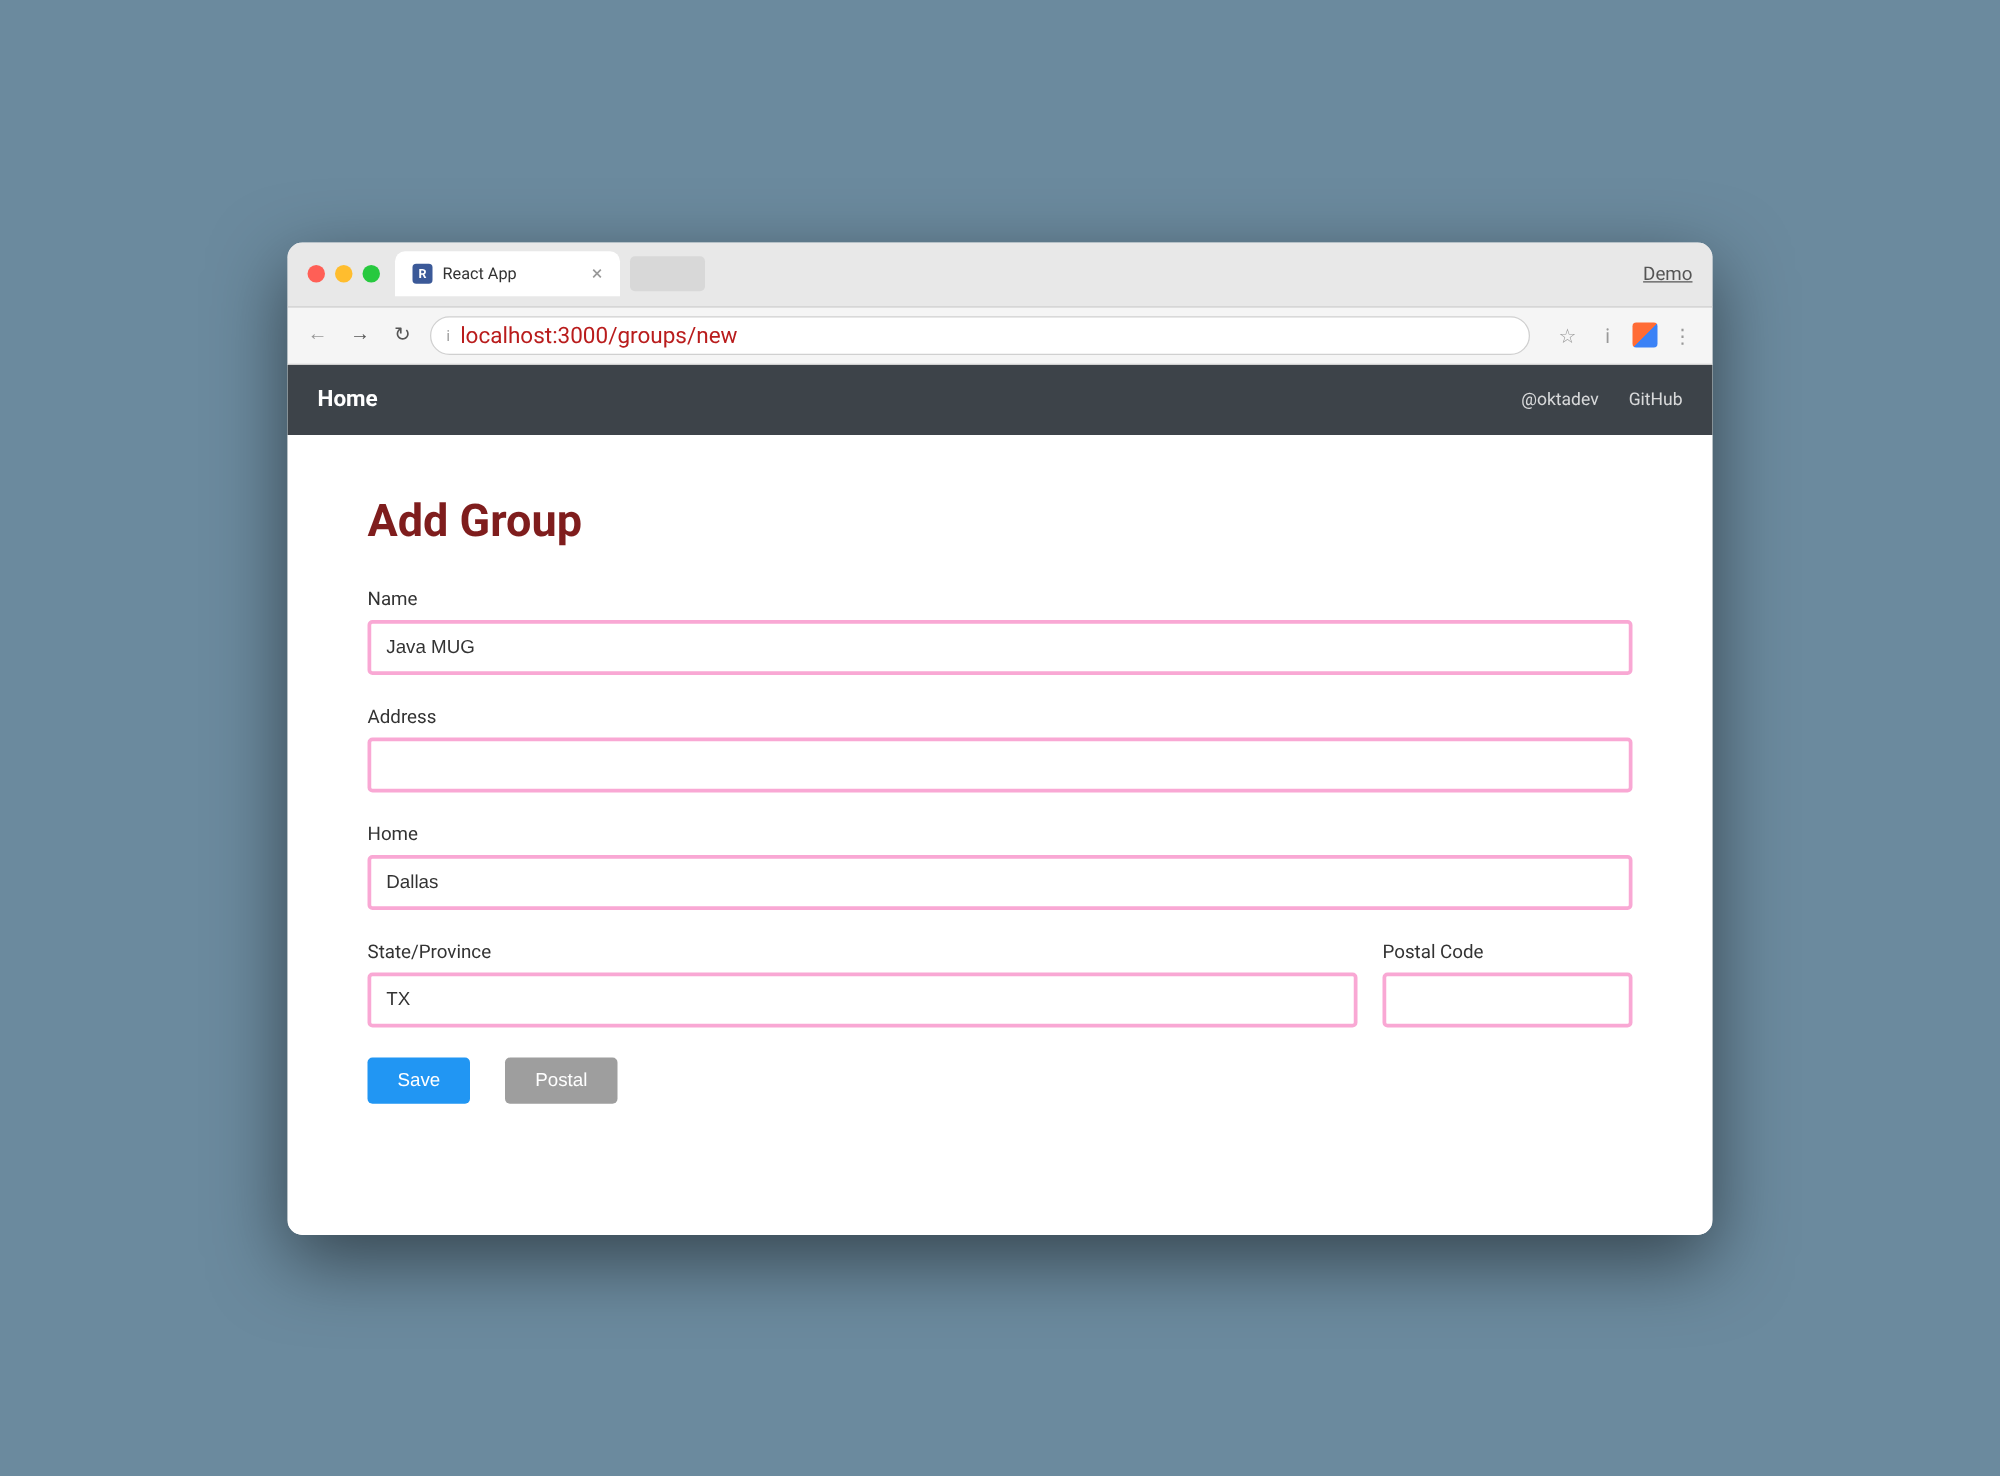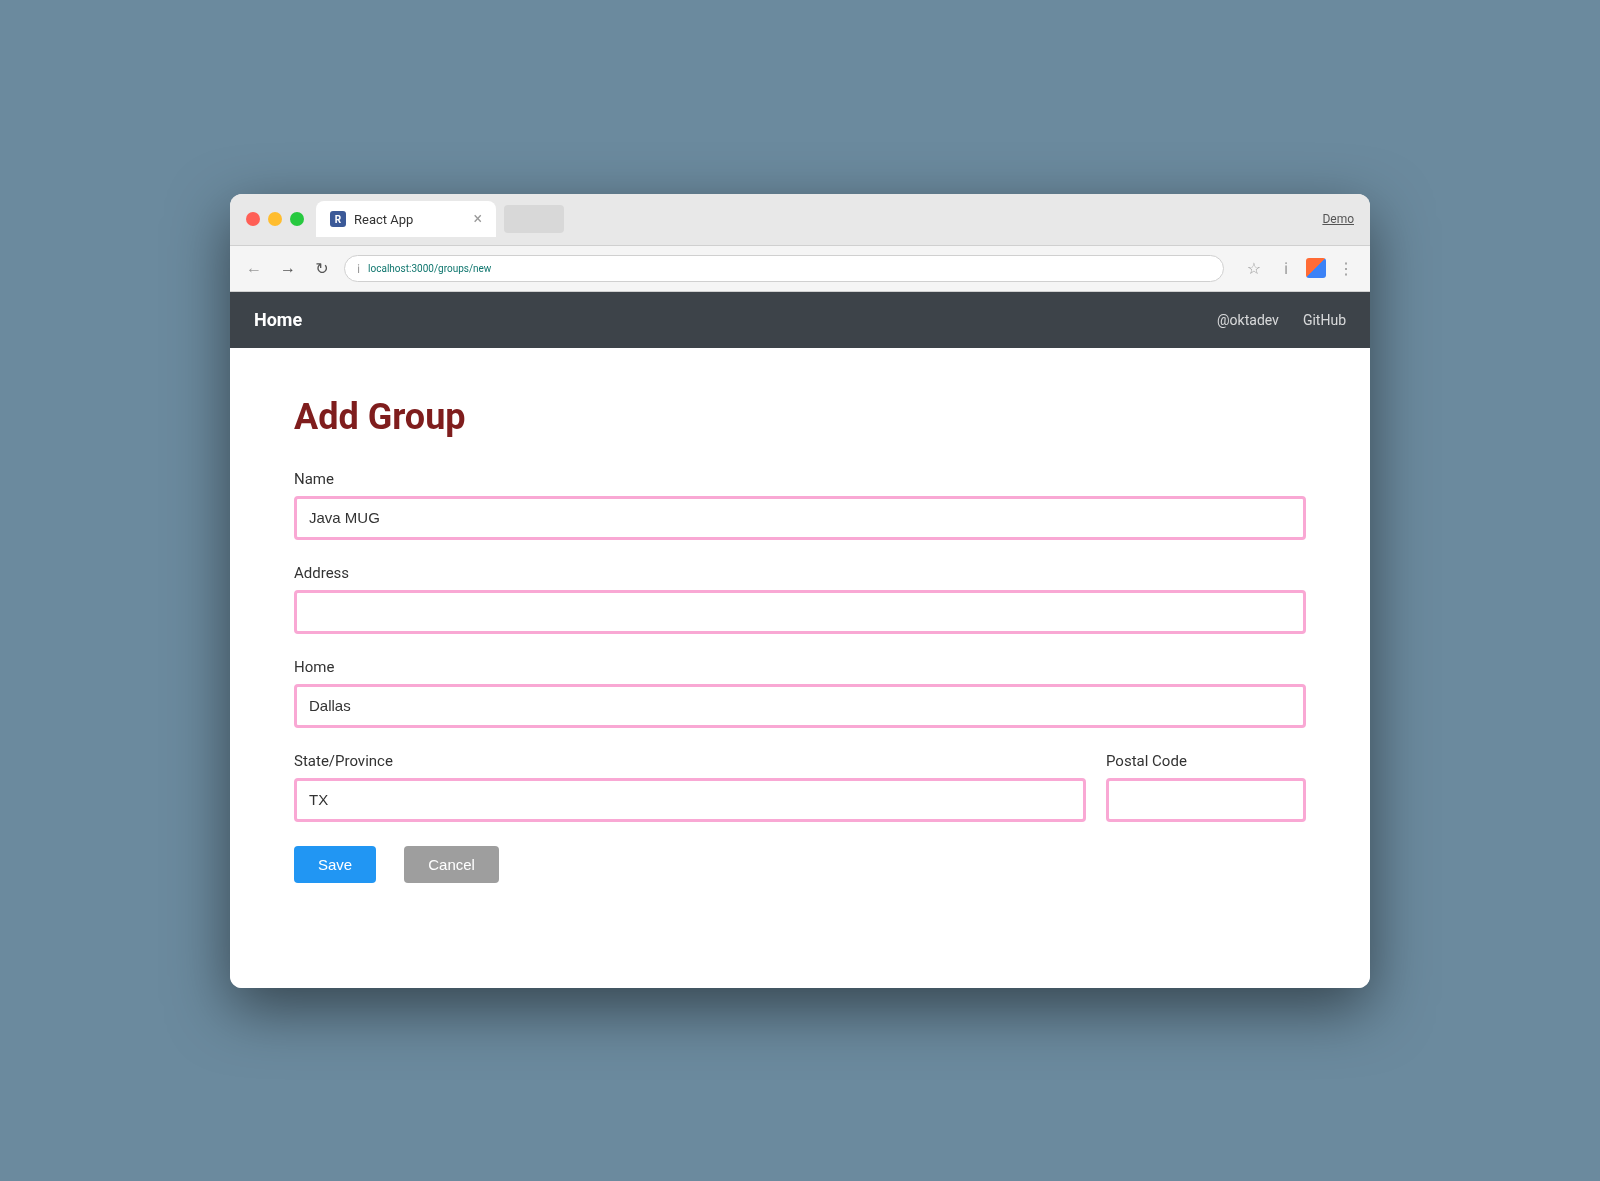--- a/index.html
+++ b/index.html
@@ -91,21 +91,21 @@
     .new-tab-area {
       margin-left: 8px;
       width: 60px;
       height: 28px;
       background: #d8d8d8;
       border-radius: 4px;
     }
 
     .demo-label {
       margin-left: auto;
-      font-size: 12px;
+      font-size: 15px;
       color: #555;
       text-decoration: underline;
     }
 
     
     .address-bar {
       background: #f5f5f5;
       height: 46px;
       display: flex;
       align-items: center;
@@ -139,22 +139,22 @@
       padding: 4px 12px;
       gap: 8px;
     }
 
     .url-secure-icon {
       color: #999;
       font-size: 12px;
     }
 
     .url-text {
-      font-size: 10px;
-      color: #0f766e;
+      font-size: 18px;
+      color: #b91c1c;
       flex: 1;
     }
 
     .url-actions {
       display: flex;
       align-items: center;
       gap: 8px;
       margin-left: 8px;
     }
 
@@ -358,17 +358,17 @@
         <input class="form-input" type="text" value="TX" style="">
       </div>
       <div class="form-col-narrow">
         <label class="form-label">Postal Code</label>
         <input class="form-input" type="text" value="" style="">
       </div>
     </div>
 
     <div class="btn-row">
       <button class="btn-save">Save</button>
-      <button class="btn-cancel">Cancel</button>
+      <button class="btn-cancel">Postal</button>
     </div>
   </div>
 
 </div>
 
 </body></html>

